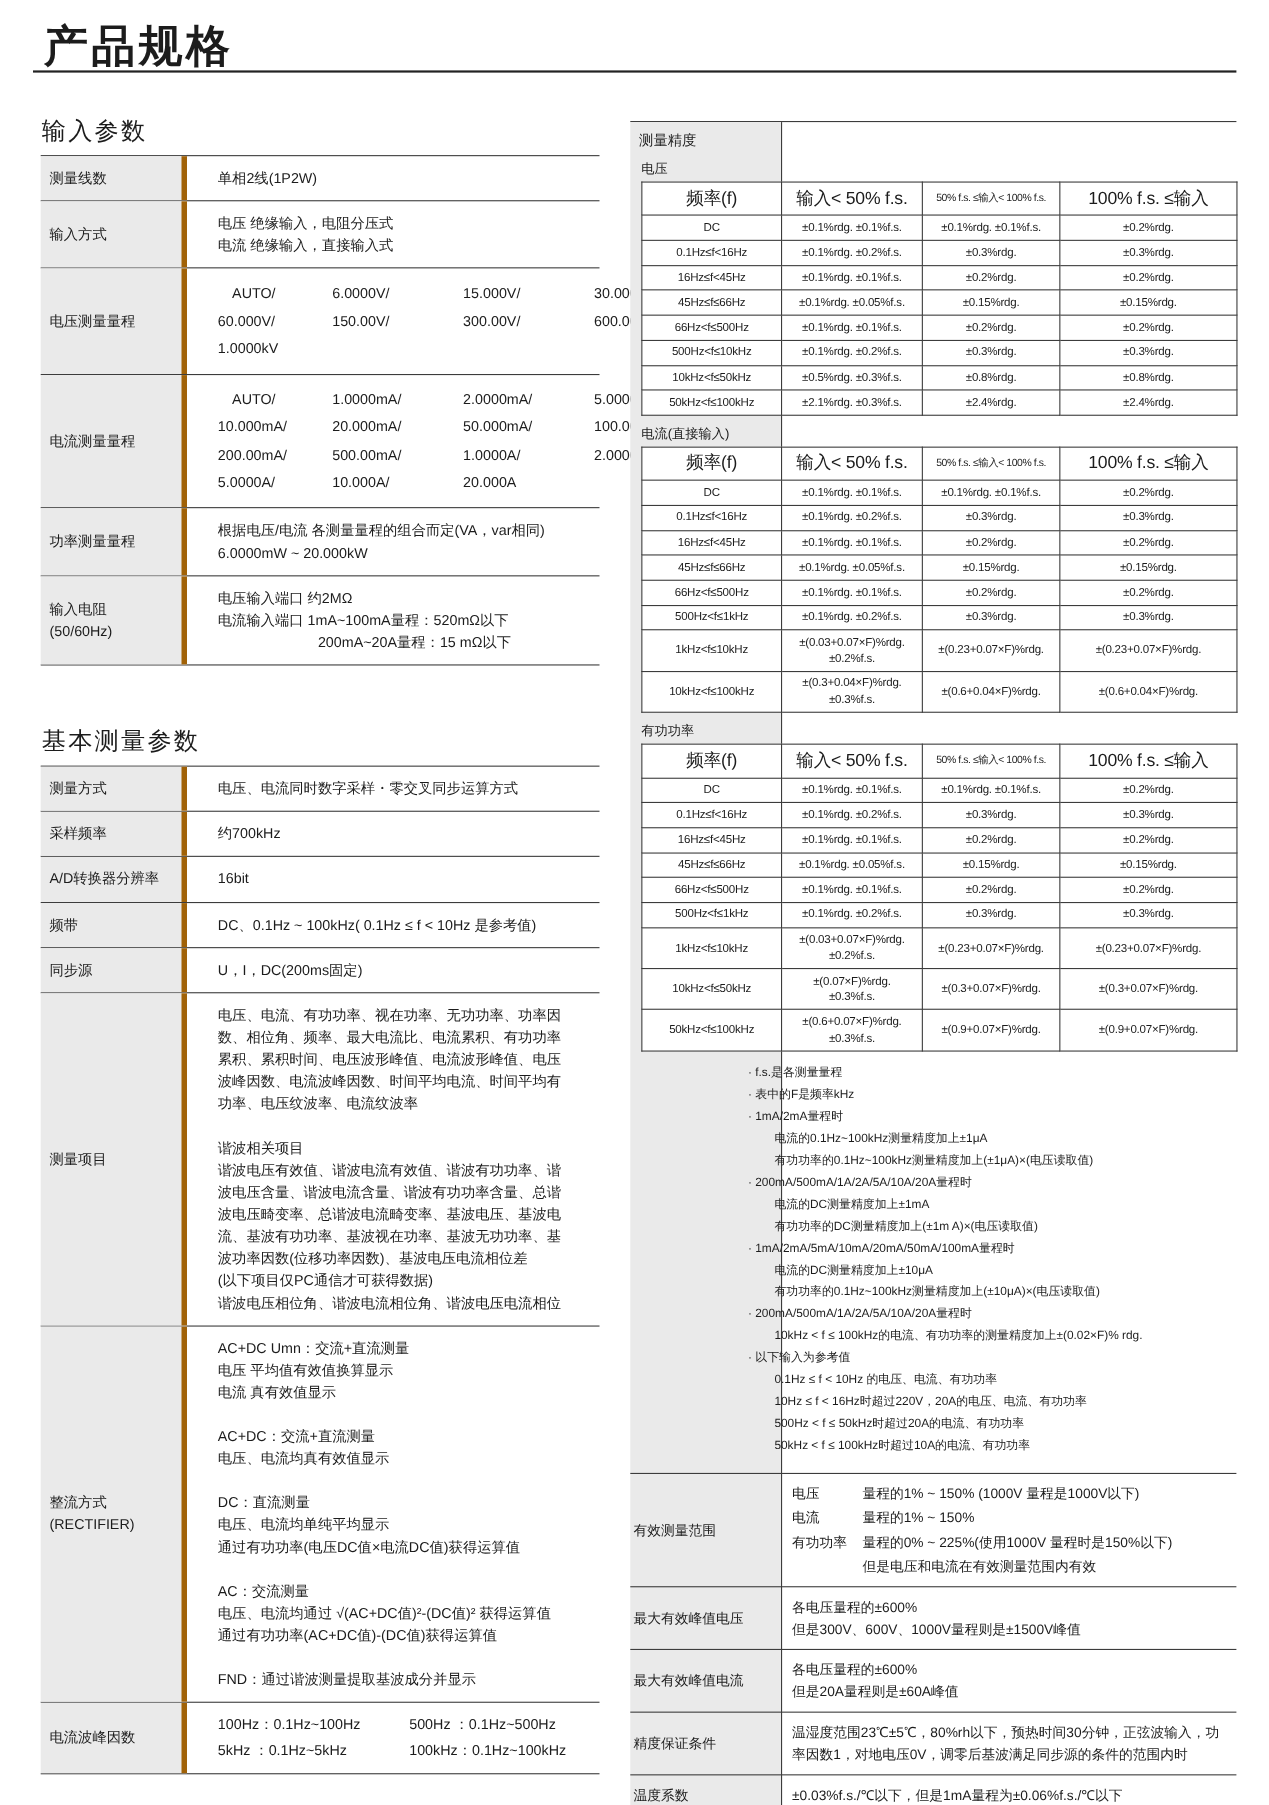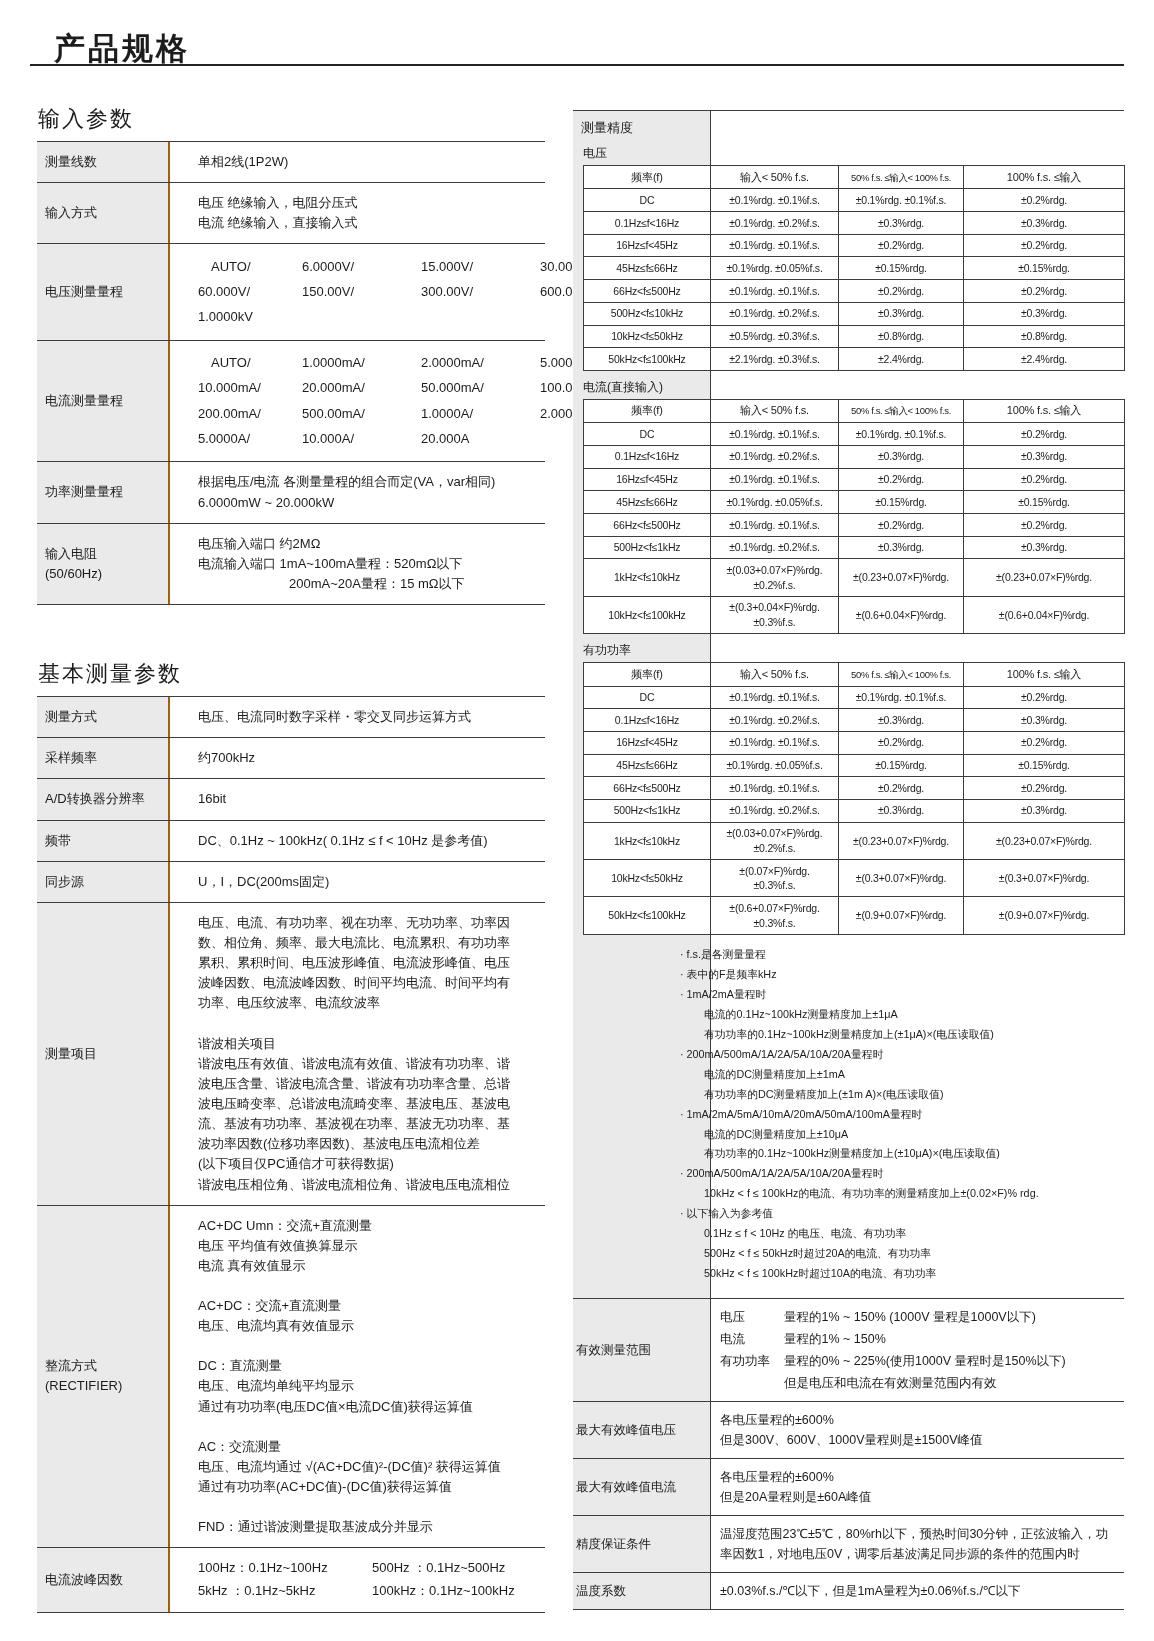--- a/index.html
+++ b/index.html
@@ -1,50 +1,50 @@
 <!DOCTYPE html>
 <html><head>
 <meta charset="utf-8">
 <style>
   html,body{margin:0;padding:0;background:#ffffff;}
   .page{position:relative;width:1154px;height:1641px;background:#fff;
         font-family:"Liberation Sans",sans-serif;color:#1c1c1c;overflow:hidden;}
-  .doc-title{position:absolute;left:36px;top:10px;margin:18px;
-             font-family:"Liberation Serif",serif;font-size:31px;font-weight:bold;letter-spacing:3px;}
+  .doc-title{position:absolute;left:36px;top:10px;margin:4px;
+             font-family:"Liberation Serif",serif;font-size:40px;font-weight:bold;letter-spacing:3px;}
   .title-rule{position:absolute;left:30px;top:64px;width:1094px;border-top:2px solid #222;}
   .col-left{position:absolute;left:37px;top:104px;width:508px;}
   .col-right{position:absolute;left:573px;top:110px;width:551px;}
   .section-title{font-family:Liberation Mono, monospace;font-size:22px;font-weight:normal;
                  letter-spacing:2px;margin:0 0 7px 1px;}
   .mt{margin-top:54px;}
   
   .spec{border-top:1px solid #3c3c3c;}
   .srow{display:flex;border-bottom:1px solid #3c3c3c;font-size:13px;line-height:1.55;}
   .slabel{flex:0 0 133px;width:133px;box-sizing:border-box;background:#eaeaea;
-          border-right:2px solid #a16207;padding:10px 8px;display:flex;align-items:center;
+          border-right:5px solid #a16207;padding:10px 8px;display:flex;align-items:center;
           white-space:pre-line;}
   .scontent{flex:1;padding:10px 28px;box-sizing:border-box;}
   .pre{white-space:pre-wrap;}
   .para{white-space:pre-wrap;margin:0 0 20px 0;}
   .para:last-child{margin-bottom:0;}
   .g4{display:grid;grid-template-columns:100px 115px 115px 1fr;column-gap:4px;}
   .g4c{padding:2.5px 0;}
   .g2{display:grid;grid-template-columns:1.2fr 1fr;row-gap:3px;}
   .g2c{white-space:pre-wrap;}
   
   .acc{position:relative;border-top:1px solid #3c3c3c;border-bottom:1px solid #3c3c3c;}
   .acc-gray{position:absolute;left:0;top:0;bottom:0;width:137px;background:#eaeaea;
             border-right:1px solid #3c3c3c;}
   .acc-title{position:relative;font-size:13px;padding:8px 0 0 8px;}
   .acc-sub{position:relative;font-size:12px;padding:8px 0 3px 10px;}
   table.acc-t{position:relative;border-collapse:collapse;table-layout:fixed;width:541px;
               margin-left:10px;background:#fff;font-size:10.5px;letter-spacing:-0.2px;}
   .acc-t th,.acc-t td{border:1px solid #3c3c3c;text-align:center;vertical-align:middle;
                       padding:3.5px 1px;white-space:pre-line;line-height:1.4;font-weight:normal;}
-  .acc-t th{font-size:11px;}
+  .acc-t th{font-size:16px;}
   .acc-t th.small{font-size:9.5px;letter-spacing:-0.4px;}
   .acc-notes{position:relative;margin-left:98px;padding:10px 2px 14px 9px;
              font-size:10.8px;line-height:1.85;}
   .note-0,.note-1{white-space:nowrap;}
   .note-1{padding-left:24px;}
   .brow{position:relative;display:flex;border-top:1px solid #3c3c3c;font-size:12.5px;line-height:1.6;}
   .brow-label{flex:0 0 137px;width:137px;box-sizing:border-box;padding:8px 3px;
               display:flex;align-items:center;}
   .brow-content{flex:1;padding:8px 10px;box-sizing:border-box;}
   .terms{display:grid;grid-template-columns:64px 1fr;row-gap:2px;}
@@ -432,20 +432,21 @@
           <div class="note-0">· 200mA/500mA/1A/2A/5A/10A/20A量程时</div>
           <div class="note-1">电流的DC测量精度加上±1mA</div>
           <div class="note-1">有功功率的DC测量精度加上(±1m A)×(电压读取值)</div>
           <div class="note-0">· 1mA/2mA/5mA/10mA/20mA/50mA/100mA量程时</div>
           <div class="note-1">电流的DC测量精度加上±10μA</div>
           <div class="note-1">有功功率的0.1Hz~100kHz测量精度加上(±10μA)×(电压读取值)</div>
           <div class="note-0">· 200mA/500mA/1A/2A/5A/10A/20A量程时</div>
           <div class="note-1">10kHz &lt; f ≤ 100kHz的电流、有功功率的测量精度加上±(0.02×F)% rdg.</div>
           <div class="note-0">· 以下输入为参考值</div>
           <div class="note-1">0.1Hz ≤ f &lt; 10Hz 的电压、电流、有功功率</div>
+          <div class="note-1">10Hz ≤ f &lt; 16Hz时超过220V，20A的电压、电流、有功功率</div>
           <div class="note-1">500Hz &lt; f ≤ 50kHz时超过20A的电流、有功功率</div>
           <div class="note-1">50kHz &lt; f ≤ 100kHz时超过10A的电流、有功功率</div>
         </div>
         <div class="brow">
           <div class="brow-label">有效测量范围</div>
           <div class="brow-content">
             <div class="terms">
               <div class="termc">电压</div>
               <div class="termc">量程的1% ~ 150% (1000V 量程是1000V以下)</div>
               <div class="termc">电流</div>

